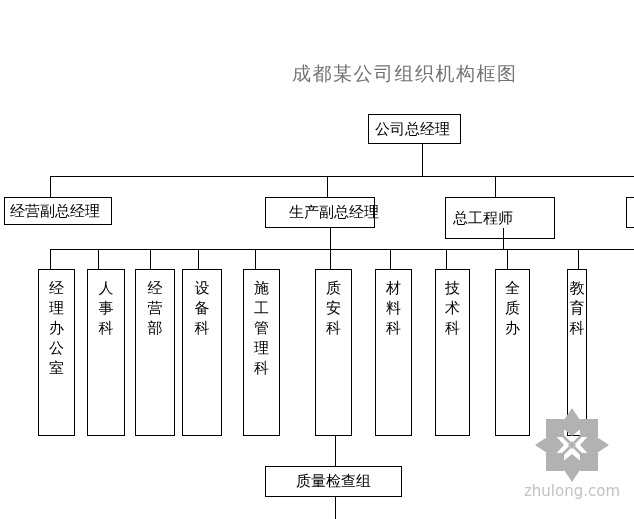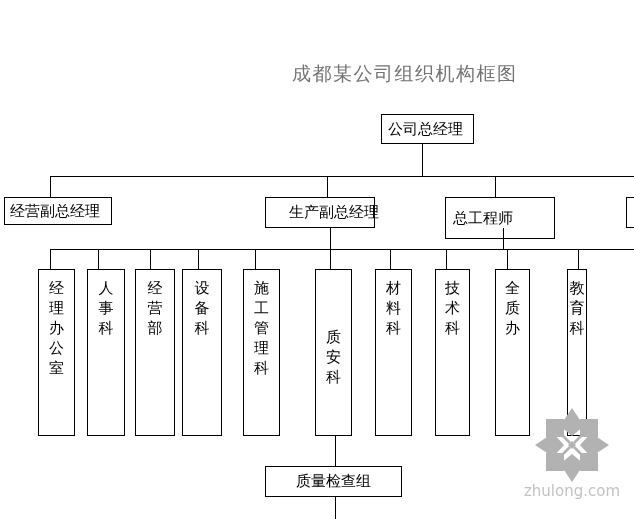--- a/index.html
+++ b/index.html
@@ -30,21 +30,21 @@
     font-size:15px;color:#c3c3c3;font-family:"DejaVu Sans","Liberation Sans",sans-serif;
   }
 </style>
 </head>
 <body>
 
 <div id="stage">
 
   <div class="title">成都某公司组织机构框图</div>
 
-  <div class="box hbox" style="left:381px;top:114px;width:93px;height:30px;padding-left:6px;">
+  <div class="box hbox" style="left:368px;top:114px;width:93px;height:30px;padding-left:6px;">
     <span>公司总经理</span>
   </div>
 
   <div class="line vline" style="left:422px;top:144px;height:32px;"></div>
 
   <div class="line hline" style="left:50px;top:176px;width:584px;"></div>
 
   <div class="line vline" style="left:50px;top:176px;height:21px;"></div>
   <div class="line vline" style="left:327px;top:176px;height:21px;"></div>
   <div class="line vline" style="left:495px;top:176px;height:21px;"></div>
@@ -85,21 +85,21 @@
   </div>
   <div class="box vbox" style="left:182px;top:269px;width:40px;height:167px;">
     <div class="vtext">设备科</div>
   </div>
   <div class="box vbox" style="left:135px;top:269px;width:40px;height:167px;">
     <div class="vtext">经营部</div>
   </div>
   <div class="box vbox" style="left:243px;top:269px;width:37px;height:167px;">
     <div class="vtext">施工管理科</div>
   </div>
-  <div class="box vbox" style="left:315px;top:269px;width:37px;height:167px;align-items:center;">
+  <div class="box vbox" style="left:315px;top:269px;width:37px;height:167px;">
     <div class="vtext">质安科</div>
   </div>
   <div class="box vbox" style="left:375px;top:269px;width:37px;height:167px;">
     <div class="vtext">材料科</div>
   </div>
   <div class="box vbox" style="left:435px;top:269px;width:35px;height:167px;">
     <div class="vtext">技术科</div>
   </div>
   <div class="box vbox" style="left:495px;top:269px;width:35px;height:167px;">
     <div class="vtext">全质办</div>

